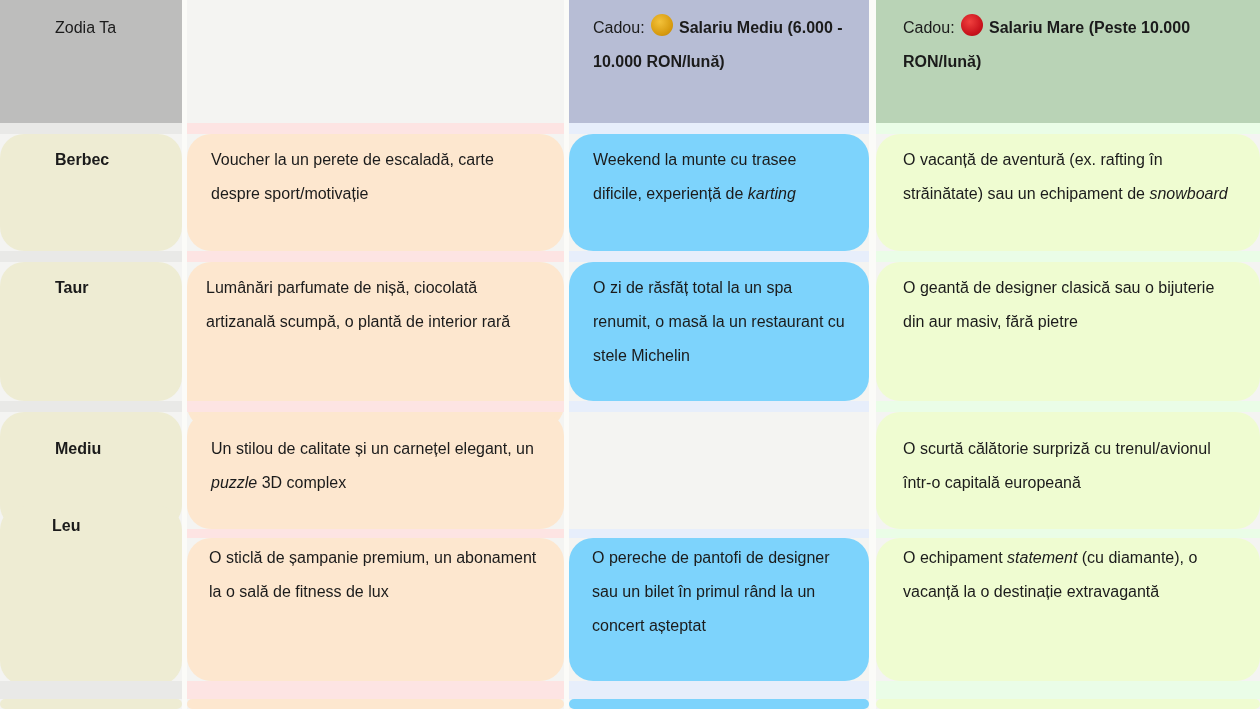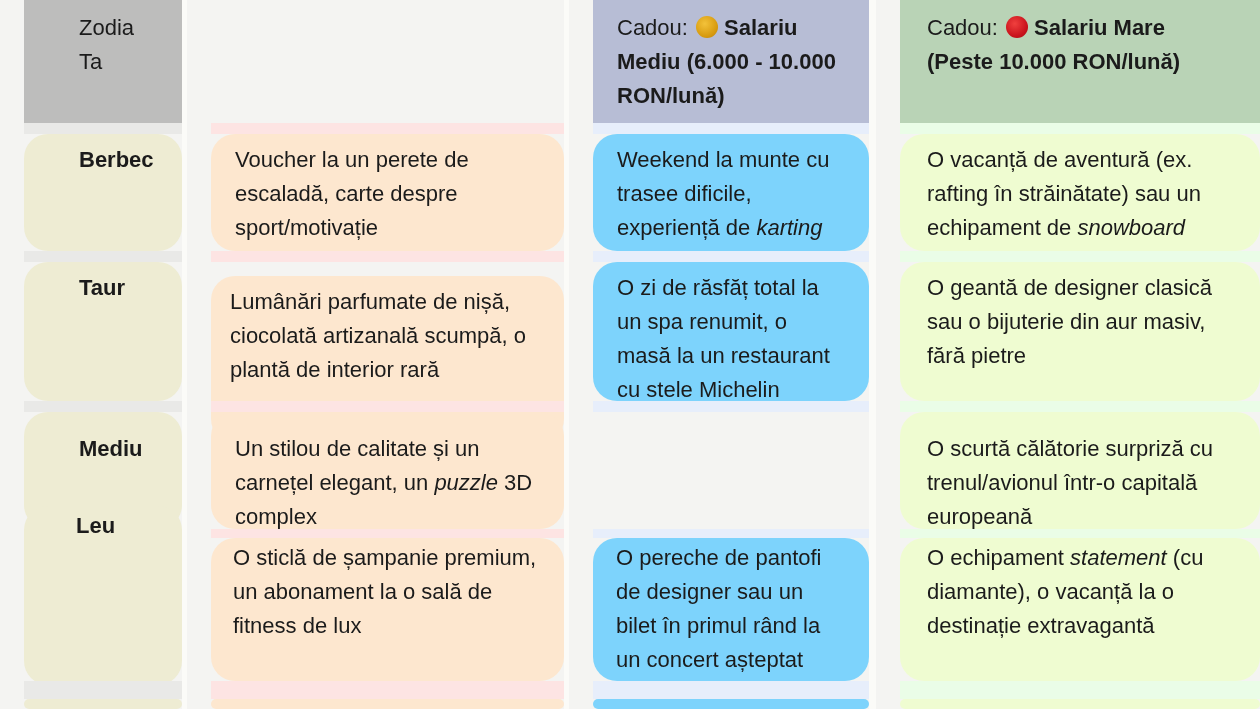--- a/index.html
+++ b/index.html
@@ -11,21 +11,21 @@
     position: relative;
   }
   .table { position: absolute; left: 0; top: 0; width: 1260px; height: 709px; }
   .col { position: absolute; top: 0; height: 709px; }
   .c1 { left: 0; width: 182px; }
   .c2 { left: 187px; width: 377px; }
   .c3 { left: 569px; width: 300px; }
   .c4 { left: 876px; width: 384px; }
   .gap { position: absolute; top: 0; height: 709px; background: #fbfbf8; }
 
-  .cell { position: absolute; left: 0; right: 0; box-sizing: border-box; font-size: 22px; line-height: 34px; margin-left: 24px; }
+  .cell { position: absolute; left: 0; right: 0; box-sizing: border-box; font-size: 16px; line-height: 34px; }
   .hdr { top: 0; height: 123px; padding: 11px 24px 0 24px; }
   .sep { height: 11px; }
 
   .c1 .hdr { background: #bdbdbc; padding-left: 55px; }
   .c2 .hdr { background: #cdb9b8; }
   .c3 .hdr { background: #b7bdd5; }
   .c4 .hdr { background: #b9d3b6; padding-left: 27px; }
 
   .c1 .body { background: #eeecd3; }
   .c2 .body { background: #fde7cf; }
@@ -83,21 +83,21 @@
     <div class="cell sep" style="top:681px;height:18px;"></div>
     <div class="cell body" style="top:699px;height:10px;"></div>
   </div>
 
   <div class="col c2">
     <div class="cell sep" style="top:123px;"></div>
     <div class="cell body" style="top:134px;height:117px;">
       <span>Voucher la un perete de escaladă, carte despre sport/motivație</span>
     </div>
     <div class="cell sep" style="top:251px;"></div>
-    <div class="cell body" style="top:276px;height:167px;padding-left:19px;">
+    <div class="cell body" style="top:262px;height:167px;padding-left:19px;">
       <span>Lumânări parfumate de nișă, ciocolată artizanală scumpă, o plantă de interior rară</span>
     </div>
     <div class="cell sep" style="top:401px;"></div>
     <div class="cell body" style="top:412px;height:117px;padding-top:20px;">
       <span>Un stilou de calitate și un carnețel elegant, un </span><em>puzzle</em><span> 3D complex</span>
     </div>
     <div class="cell sep" style="top:529px;height:9px;"></div>
     <div class="cell body" style="top:538px;height:143px;padding-left:22px;padding-top:3px;">
       <span>O sticlă de șampanie premium, un abonament la o sală de fitness de lux</span>
     </div>

